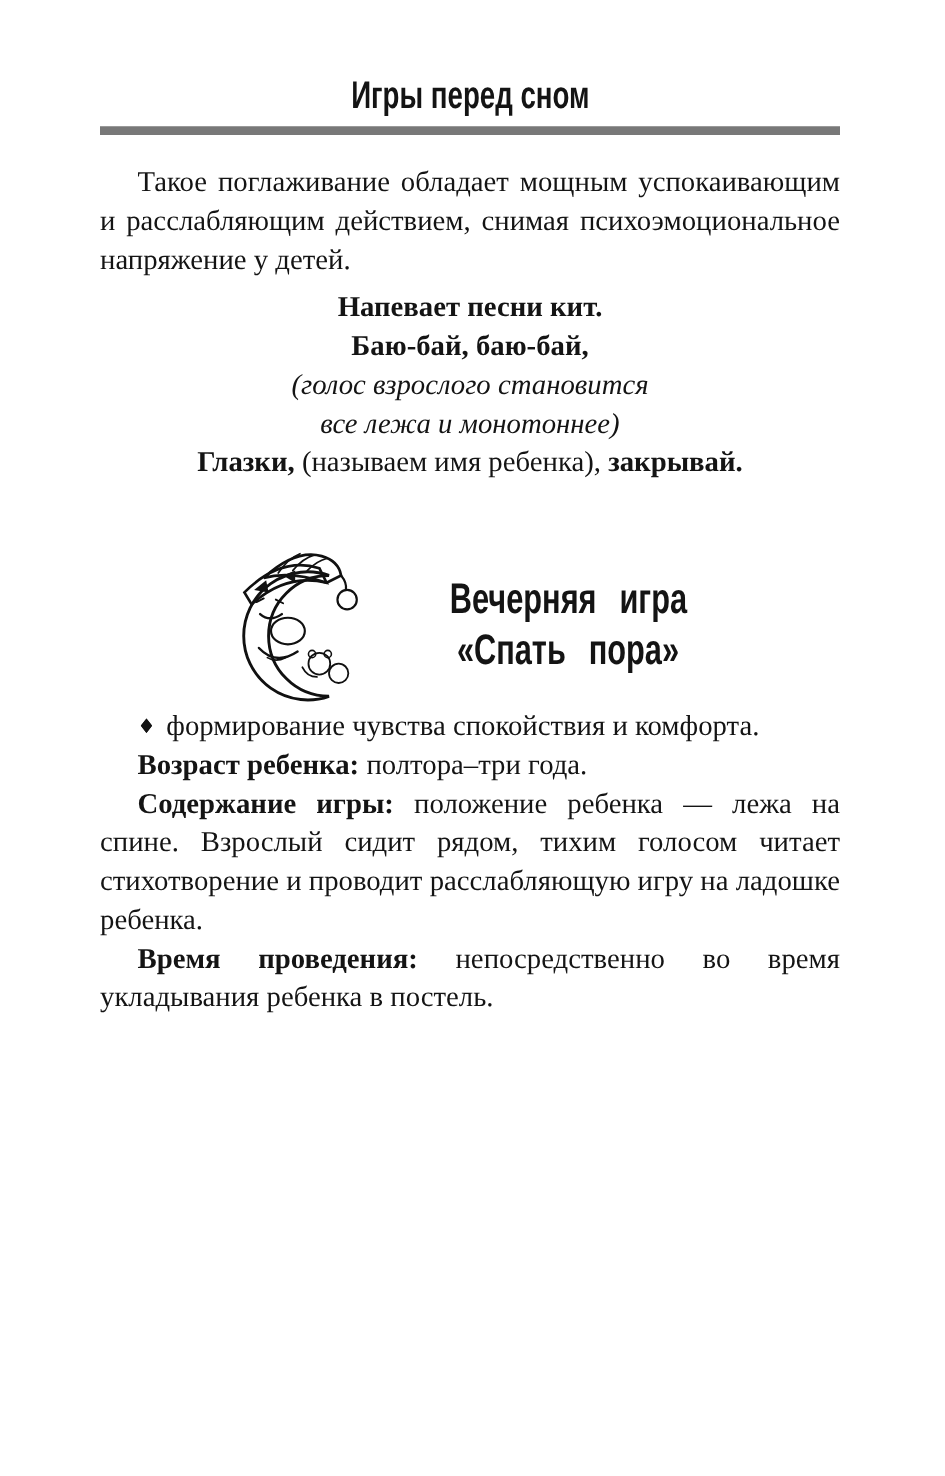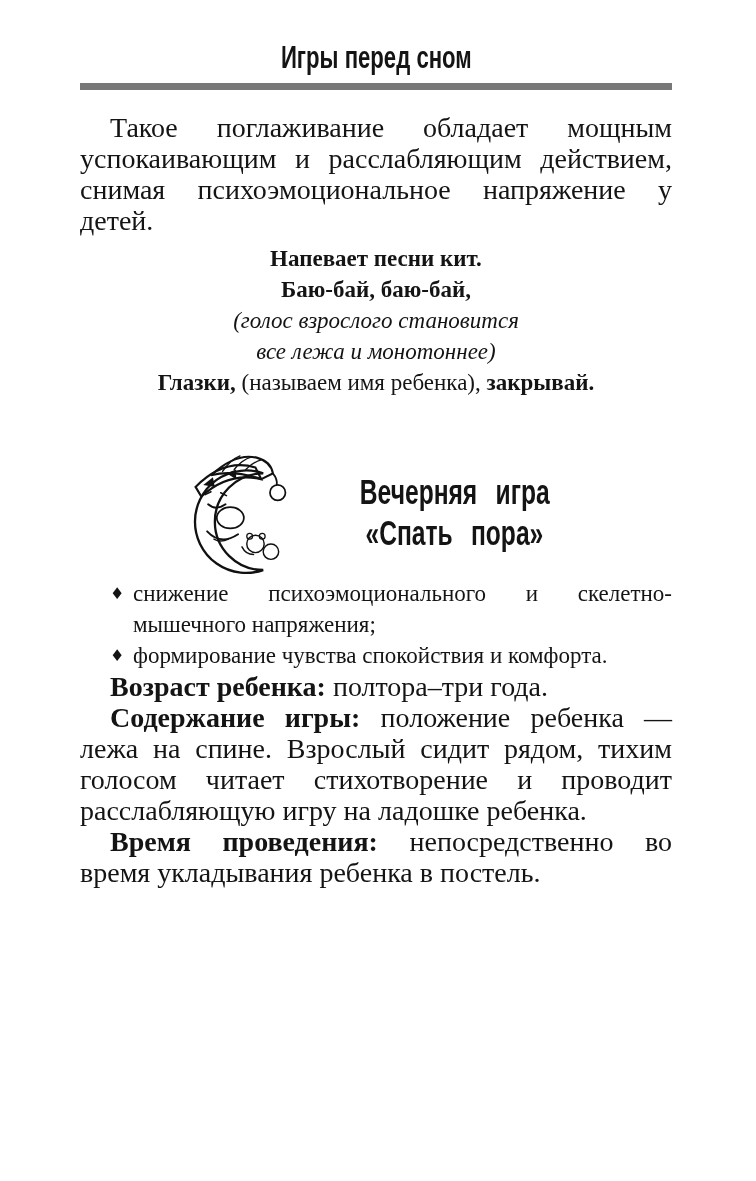--- a/index.html
+++ b/index.html
@@ -13,41 +13,41 @@
     font-family: "Liberation Serif", serif;
     overflow: hidden;
   }
   .content {
     position: relative;
     margin-left: 80px;
     width: 592px;
   }
   
   .running-head {
-    padding-top: 42px;
+    padding-top: 60px;
     text-align: center;
   }
   .display {
     display: inline-block;
     font-family: "Liberation Sans", sans-serif;
     font-weight: bold;
     transform: scale(0.82, 1.14);
     transform-origin: center;
     letter-spacing: 0px;
     white-space: nowrap;
   }
   .running-head .display { font-size: 27px; line-height: 32px; }
   .head-rule {
     height: 7px;
     background: #787878;
     margin-top: 9px;
   }
   
   .para {
-    font-size: 28px;
+    font-size: 23px;
     line-height: 31px;
     text-align: justify;
     text-indent: 30px;
     margin: 0;
   }
   .intro { margin-top: 22px; }
   
   .poem {
     margin-top: 7px;
     text-align: center;
@@ -165,21 +165,21 @@
           <path class="ln" stroke-width="1.5" d="M 62,100 Q 66,108 74,108"></path>
         </svg>
       </div>
       <div class="section-title">
         <div><span class="display">Вечерняя игра</span></div>
         <div><span class="display">«Спать пора»</span></div>
       </div>
     </div>
 
 
-    <p class="bullet-item"><span class="bullet">♦</span><span>снижение психоэмоционального и скелетно-мышечного напряжения;</span></p>
+    <p class="bullet-item"><span class="bullet">♦</span></p>
     <p class="bullet-item"><span class="bullet">♦</span><span>формирование чувства спокойствия и комфорта.</span></p>
 
     <p class="para detail"><span class="kw">Возраст ребенка:</span><span> полтора–три года.</span></p>
 
     <p class="para detail"><span class="kw">Содержание игры:</span><span> положение ребенка — лежа на спине. Взрослый сидит рядом, тихим голосом читает стихотворение и проводит расслабляющую игру на ладошке ребенка.</span></p>
 
     <p class="para detail"><span class="kw">Время проведения:</span><span> непосредственно во время укладывания ребенка в постель.</span></p>
 
   </div>
 

